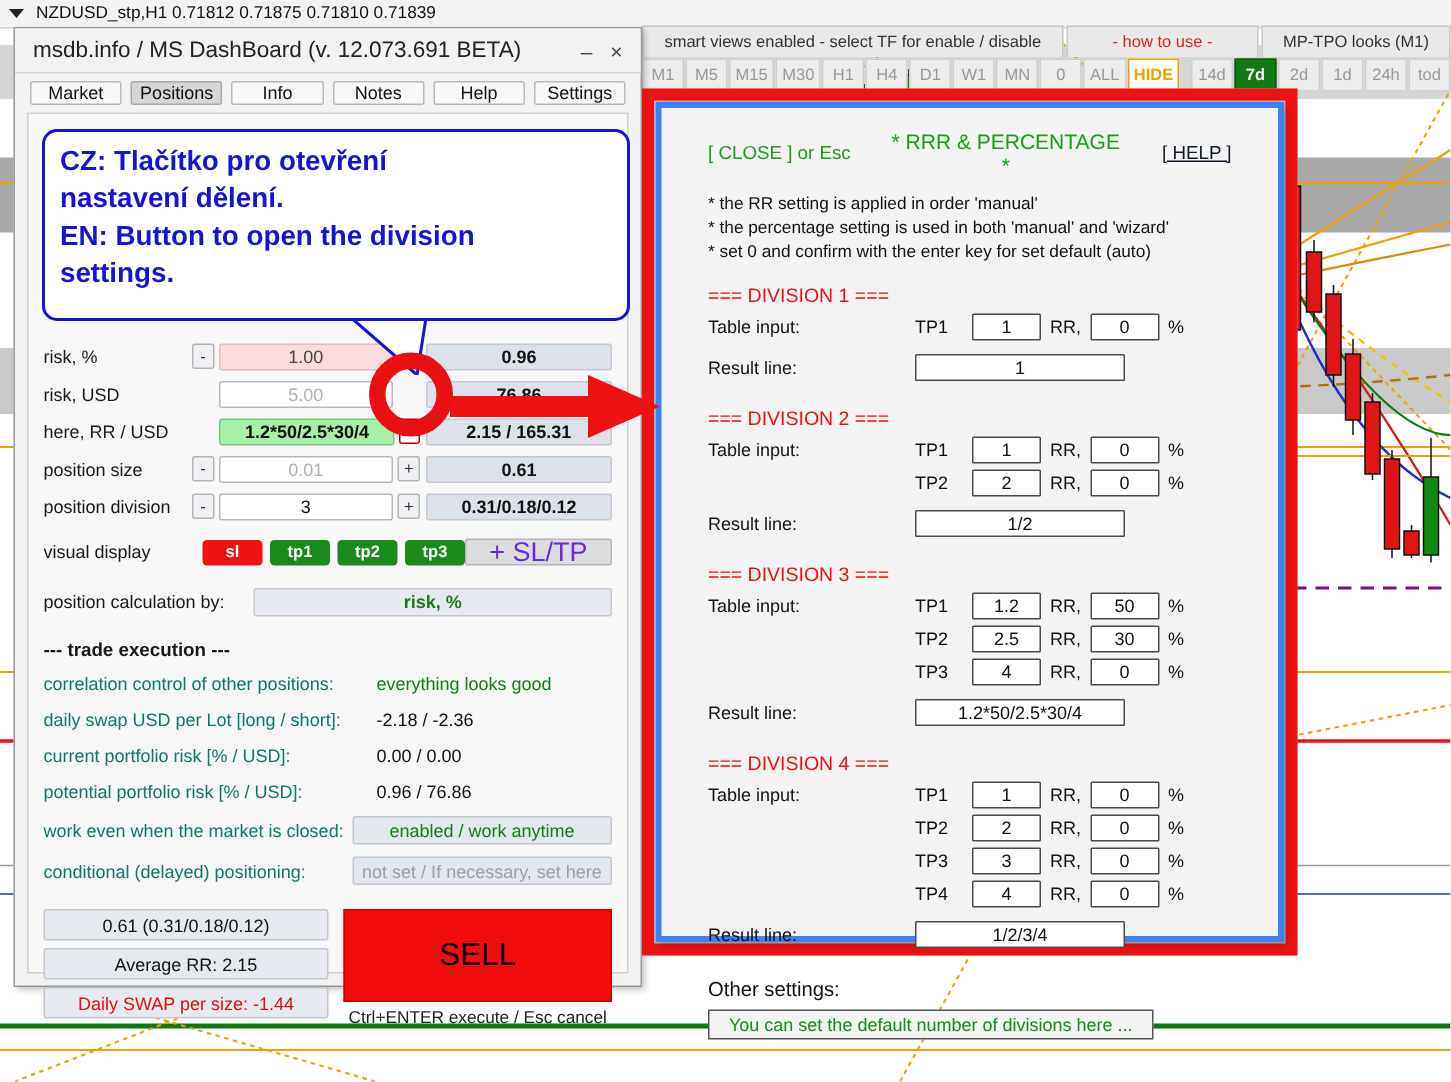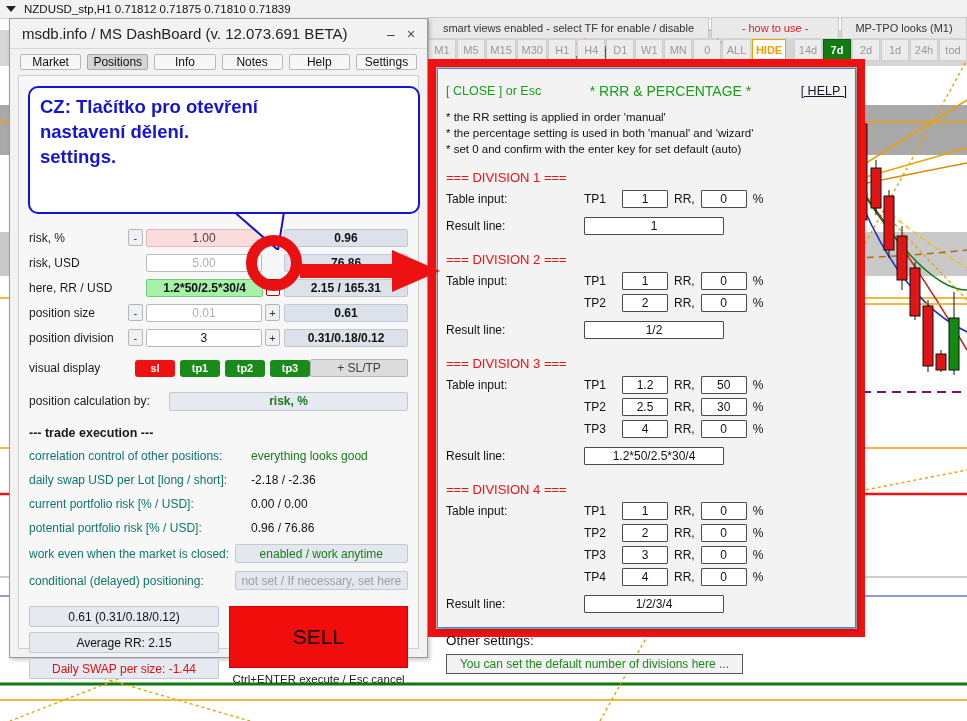--- a/index.html
+++ b/index.html
@@ -99,21 +99,21 @@
   }
 
   .tag{
     height:17px;min-width:28px;padding:0 6px;border-radius:3px;color:#fff;font-size:11px;
     font-weight:bold;display:flex;align-items:center;justify-content:center;margin-right:5px;
   }
   .tag.sl{background:#ef1111;}
   .tag.tp{background:#1a8a1a;}
   .sltp-btn{
     width:118px;height:18px;border:1px solid #b7b7b7;background:#dcdcdc;border-radius:2px;
-    font-size:12px;color:#404040;display:flex;align-items:center;justify-content:center;
+    font-size:18px;color:#6d28d9;display:flex;align-items:center;justify-content:center;
     box-sizing:border-box;
   }
   .calcbar{
     flex:1;height:19px;border:1px solid #c3c8d0;background:#e6eaf0;border-radius:2px;
     font-size:12px;color:#1a7a1a;font-weight:bold;
     display:flex;align-items:center;justify-content:center;box-sizing:border-box;
   }
   .sechead{font-size:12.5px;font-weight:bold;color:#1a1a1a;margin:10px 0 4px 0;}
   .irow{display:flex;align-items:center;height:24px;font-size:12px;}
   .ilabel{width:222px;color:#0f766e;}
@@ -161,23 +161,23 @@
   }
   #ann-arrow{position:absolute;left:300px;top:248px;width:140px;height:46px;z-index:44;}
 
   
   #rrr-frame{
     position:absolute;left:428px;top:59px;width:437px;height:578px;
     border:8px solid #ef1212;box-sizing:border-box;z-index:30;background:#b9b9b9;
   }
   #rrr-dialog{
     position:absolute;left:437px;top:68px;width:419px;height:560px;
-    background:#f3f3f3;border:1px solid #3b82f6;box-sizing:border-box;z-index:31;
+    background:#f3f3f3;border:4px solid #3b82f6;box-sizing:border-box;z-index:31;
     box-shadow:2px 2px 5px rgba(0,0,0,.25);
-    padding:14px 8px;font-size:12px;color:#111;
+    padding:14px 31px;font-size:12px;color:#111;
   }
   #rrr-head{display:flex;align-items:center;margin-bottom:10px;}
   #rrr-close{color:#17a017;font-size:12.5px;width:118px;}
   #rrr-title{flex:1;text-align:center;color:#17a017;font-size:14px;}
   #rrr-help{color:#0f172a;font-size:12.5px;width:70px;text-align:right;text-decoration:underline;}
   .note{font-size:11.5px;color:#111;line-height:16px;}
   .divhead{color:#ee1111;font-size:13px;margin:13px 0 3px 0;}
   .trow{display:flex;align-items:center;height:22px;font-size:12px;}
   .tcap{width:138px;}
   .tp{width:38px;}
@@ -465,20 +465,21 @@
     </div>
   </div>
 </div>
 
 <svg id="callout-tail" viewBox="0 0 80 40" xmlns="http://www.w3.org/2000/svg">
   <path d="M 10 0 L 56 40 L 62 2 Z" fill="#ffffff" stroke="#1414d8" stroke-width="2"></path>
 </svg>
 <div id="callout">
   <p>CZ: Tlačítko pro otevření</p>
   <p>nastavení dělení.</p>
+  <p>EN: Button to open the division</p>
   <p>settings.</p>
 </div>
 
 <div id="ann-circle"></div>
 <svg id="ann-arrow" viewBox="0 0 140 46" xmlns="http://www.w3.org/2000/svg">
   <path d="M 0 16 L 92 16 L 92 2 L 140 23 L 92 44 L 92 30 L 0 30 Z" fill="#ee1111"></path>
 </svg>
 
 <div id="rrr-frame"></div>
 <div id="rrr-dialog">

